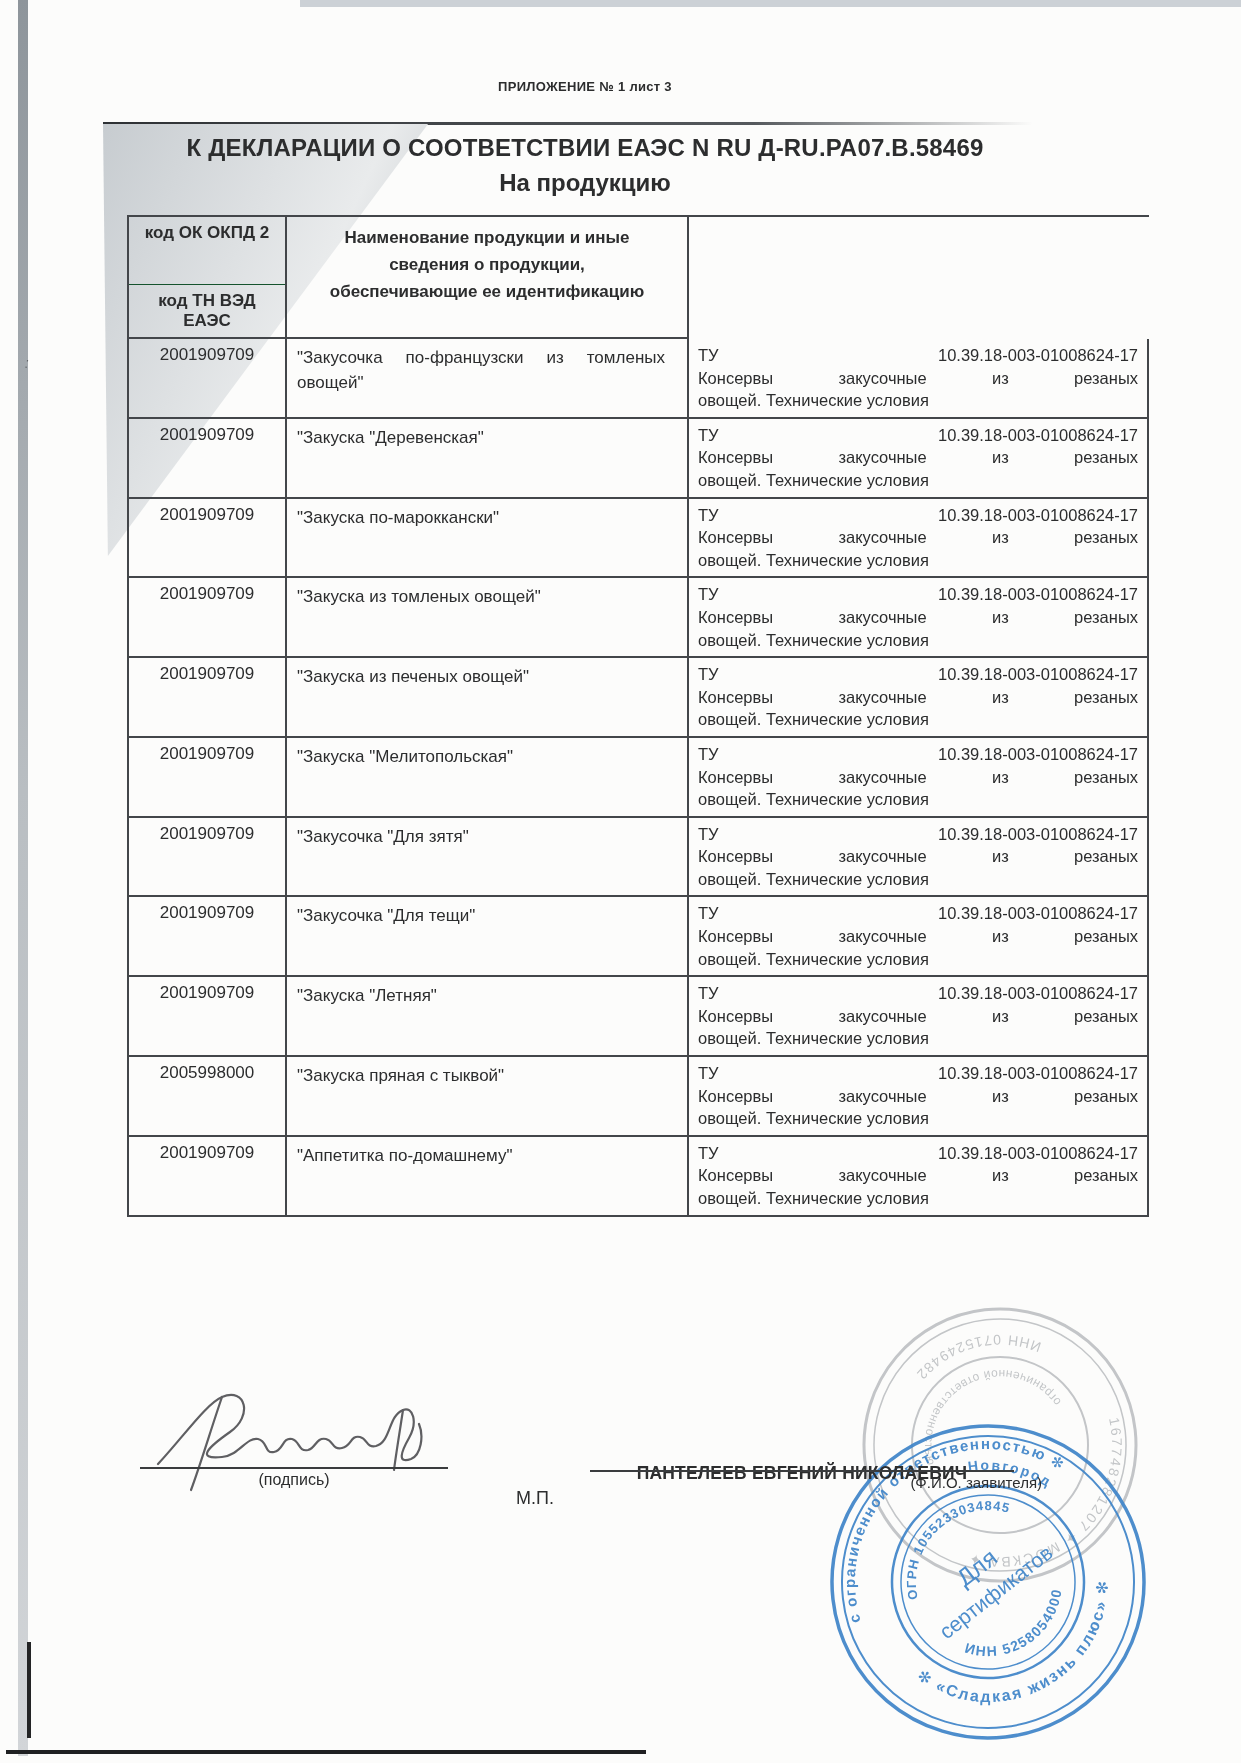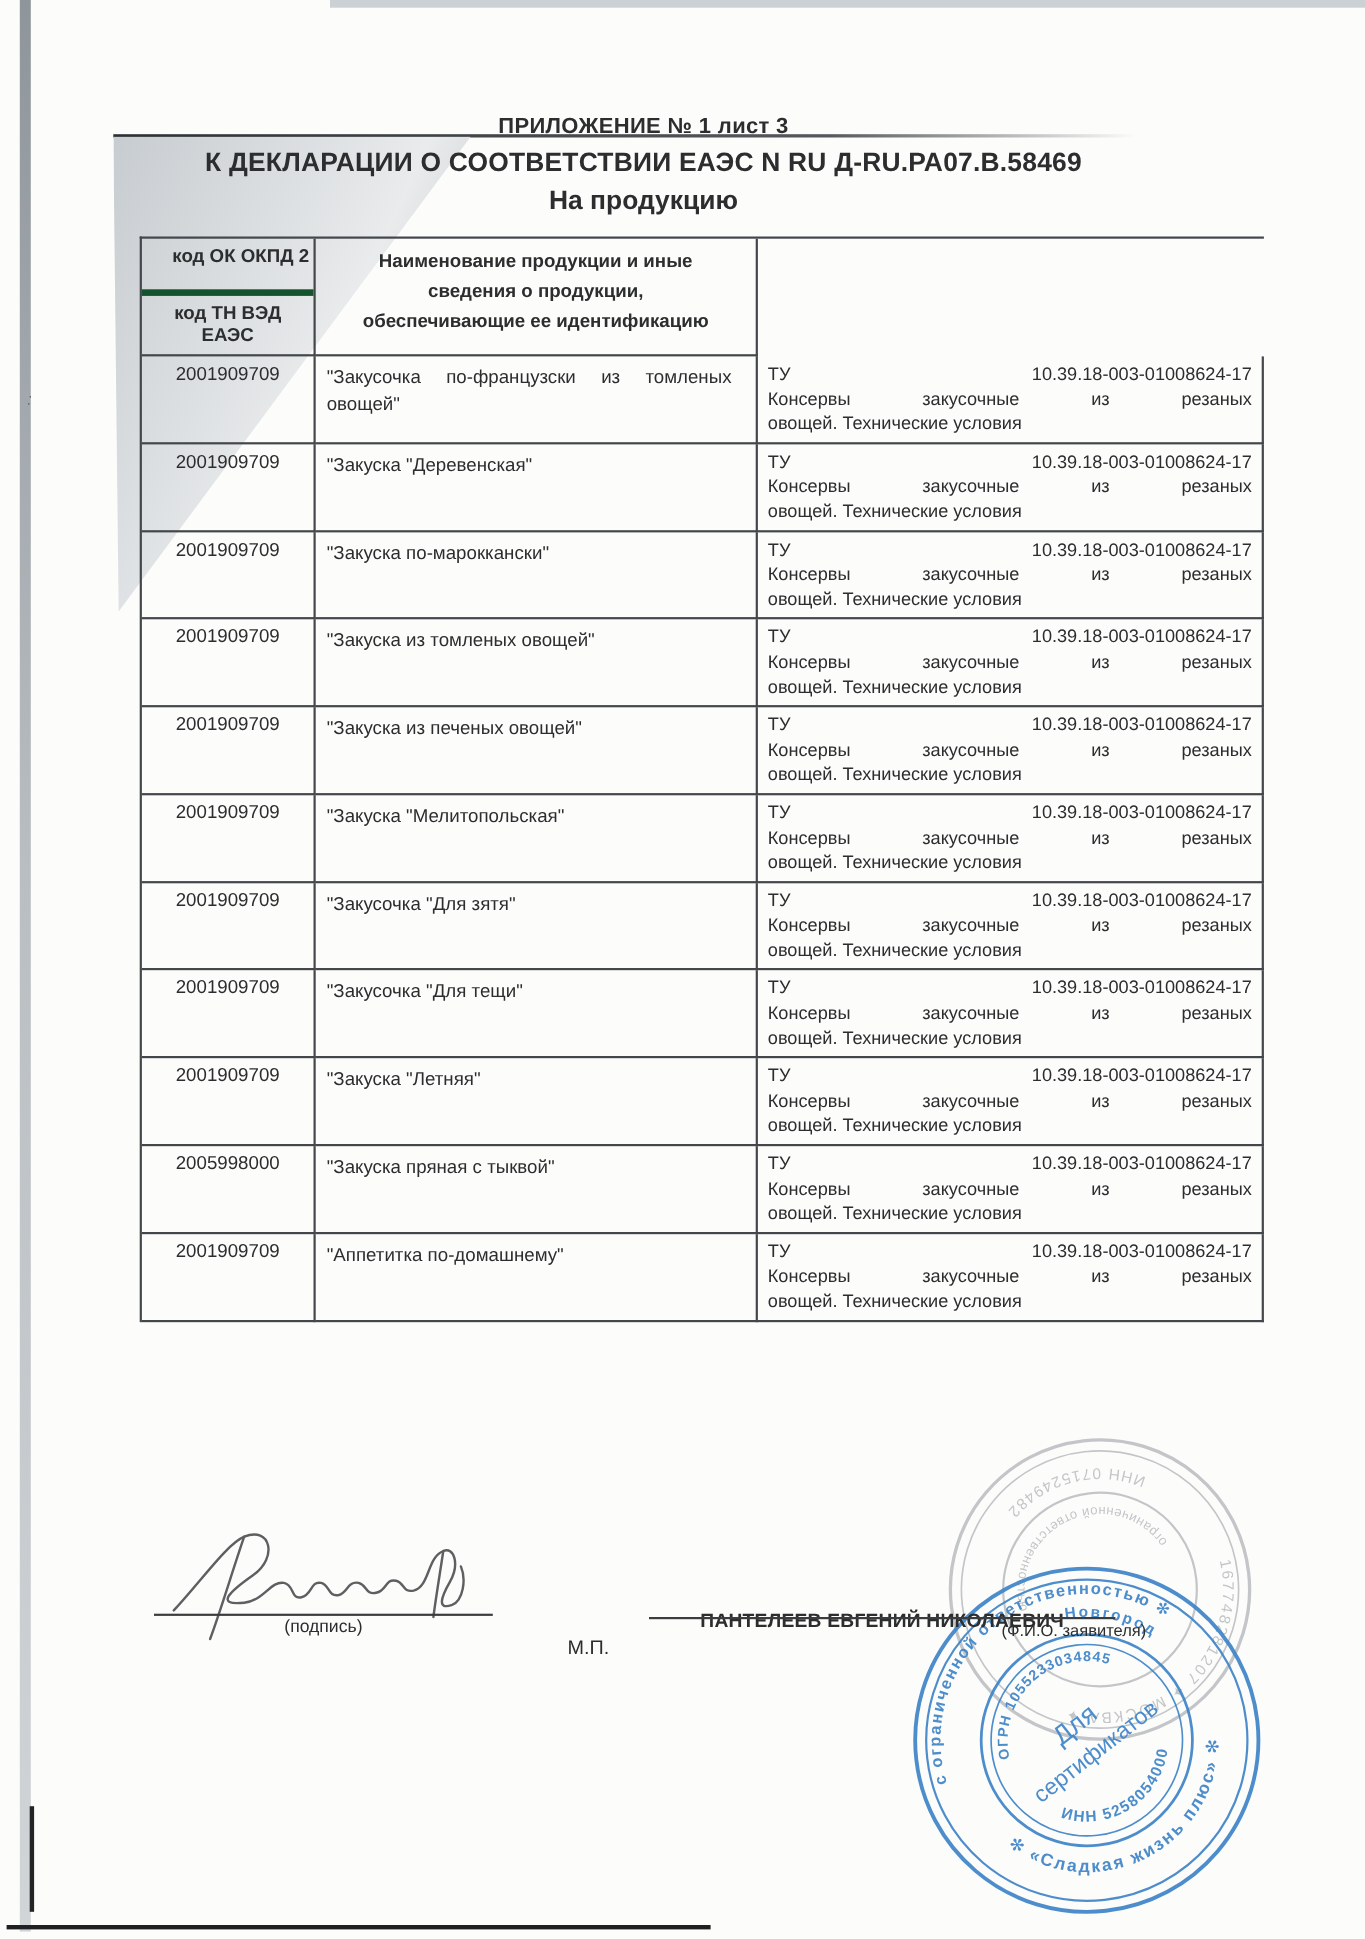--- a/index.html
+++ b/index.html
@@ -15,35 +15,35 @@
      clip-path:polygon(0 0,100% 0,1.5% 100%);
      background:linear-gradient(115deg,#c7ccd0 0%,#e9ebec 55%,#aab0b5 100%);}
   .fold-topline{position:absolute;left:103px;top:122px;width:930px;height:3px;
      background:linear-gradient(90deg,#2e3134,#55595d 70%,rgba(85,89,93,0));}
   .pen-mark{position:absolute;left:25px;top:358px;color:#5a5d60;font-size:11px;transform:rotate(12deg);}
   .bottom-line{position:absolute;left:6px;top:1750px;width:640px;height:4px;background:#1f2022;}
   .left-vline{position:absolute;left:27px;top:1642px;width:4px;height:96px;background:#232425;}
 
   
   .titles{position:absolute;left:40px;top:0;width:1090px;text-align:center;}
-  .t1{position:absolute;left:0;top:104px;width:100%;font-size:20px;font-weight:bold;letter-spacing:.3px;}
+  .t1{position:absolute;left:0;top:79px;width:100%;font-size:13px;font-weight:bold;letter-spacing:.3px;}
   .t2{position:absolute;left:0;top:134px;width:100%;font-size:24px;font-weight:bold;letter-spacing:.2px;}
   .t3{position:absolute;left:0;top:169px;width:100%;font-size:24px;font-weight:bold;}
 
   
   .tbl{position:absolute;left:127px;top:215px;width:1020px;
        border-top:2px solid #43464a;border-left:2px solid #43464a;
        font-size:17px;}
   .tr{display:grid;grid-template-columns:158px 402px 460px;}
   .td{border-right:2px solid #43464a;border-bottom:2px solid #43464a;
       padding:5px 8px;box-sizing:border-box;}
   .hdr .td{font-weight:bold;text-align:center;}
   .h-c1{padding:0;display:flex;flex-direction:column;}
   .h-c1 > div{box-sizing:border-box;padding:6px 4px;}
-  .h-c1-top{height:52px;border-bottom:6px solid #14532d;text-align:right;}
+  .h-c1-top{height:68px;border-bottom:1px solid #14532d;}
   .h-c1-bot{flex:1;}
   .h-c2{padding:7px 36px;line-height:27px;}
   .h-c3{padding:7px 52px;line-height:27px;}
   .hdr{min-height:107px;}
   .row{min-height:74px;}
   .c1{text-align:center;padding-top:6px;}
   .c2{padding:6px 22px 6px 10px;text-align:justify;line-height:25px;}
   .c3{padding:5px 9px;font-size:16.5px;line-height:22.6px;}
   .spread{text-align:justify;text-align-last:justify;}
 

